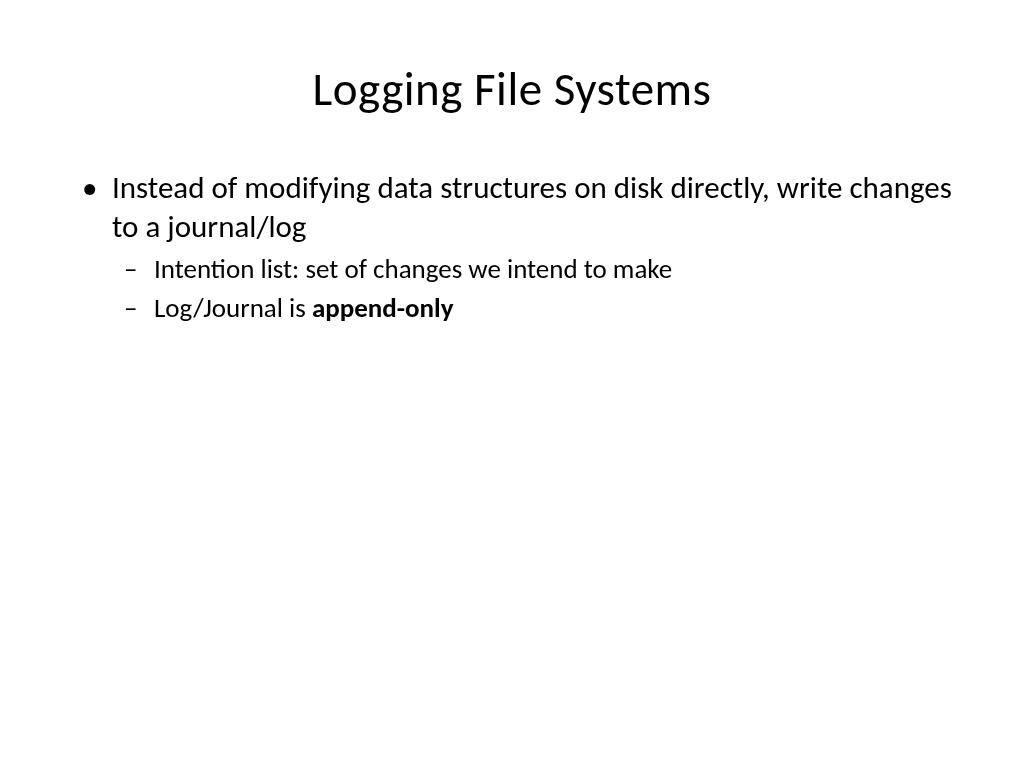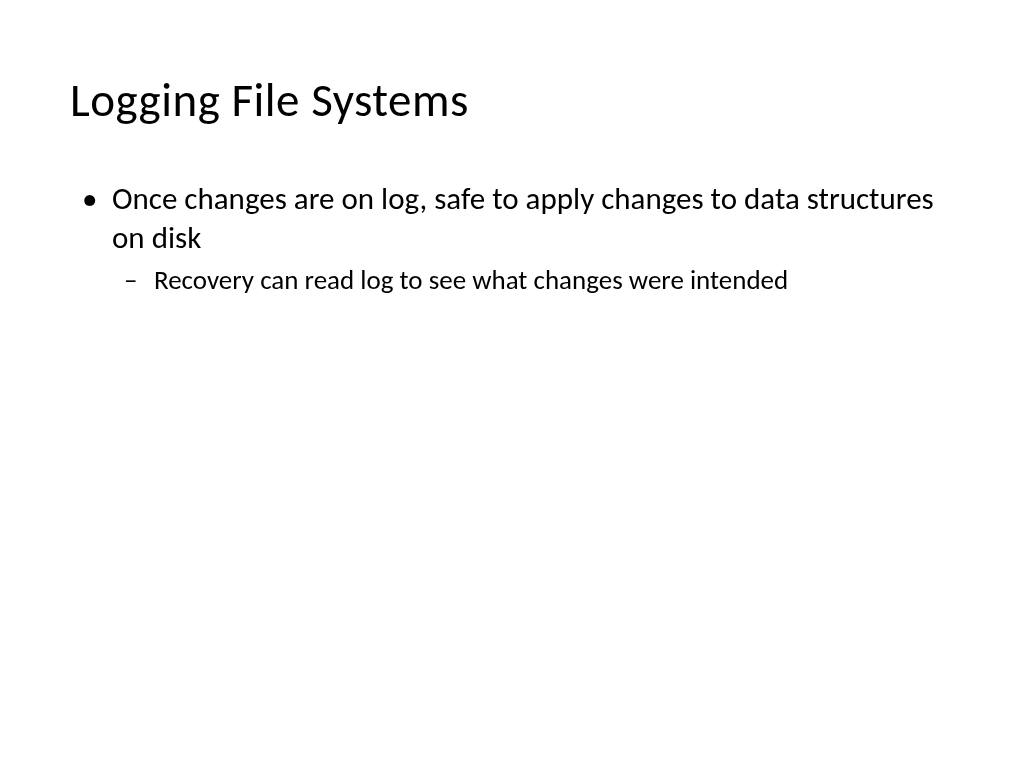--- a/index.html
+++ b/index.html
@@ -12,22 +12,22 @@
       height: 768px;
       background: #ffffff;
       font-family: Calibri, "Segoe UI", Arial, sans-serif;
       color: #000000;
       padding: 40px 70px 40px 70px;
       overflow: hidden;
     }
     .title {
       font-size: 47px;
       font-weight: 400;
-      text-align: left;
-      margin-top: 31px;
+      text-align: center;
+      margin-top: 20px;
       margin-bottom: 50px;
       letter-spacing: 0.5px;
     }
     .content {
       font-size: 31px;
       line-height: 1.25;
     }
     ul.level1 {
       list-style: none;
       padding-left: 0;
@@ -67,21 +67,24 @@
     }
   </style>
 </head>
 <body>
 
 <div class="title">Logging File Systems</div>
 
 <div class="content">
   <ul class="level1">
     <li>
-      <span>Once changes are on log, safe to apply changes to data structures on disk</span>
+      <span>Instead of modifying data structures on disk directly, write changes to a journal/log</span>
       <ul class="level2">
         <li>
-          <span>Recovery can read log to see what changes were intended</span>
+          <span>Intention list: set of changes we intend to make</span>
+        </li>
+        <li>
+          <span>Log/Journal is </span><span class="bold">append-only</span>
         </li>
       </ul>
     </li>
   </ul>
 </div>
 
 </body></html>

